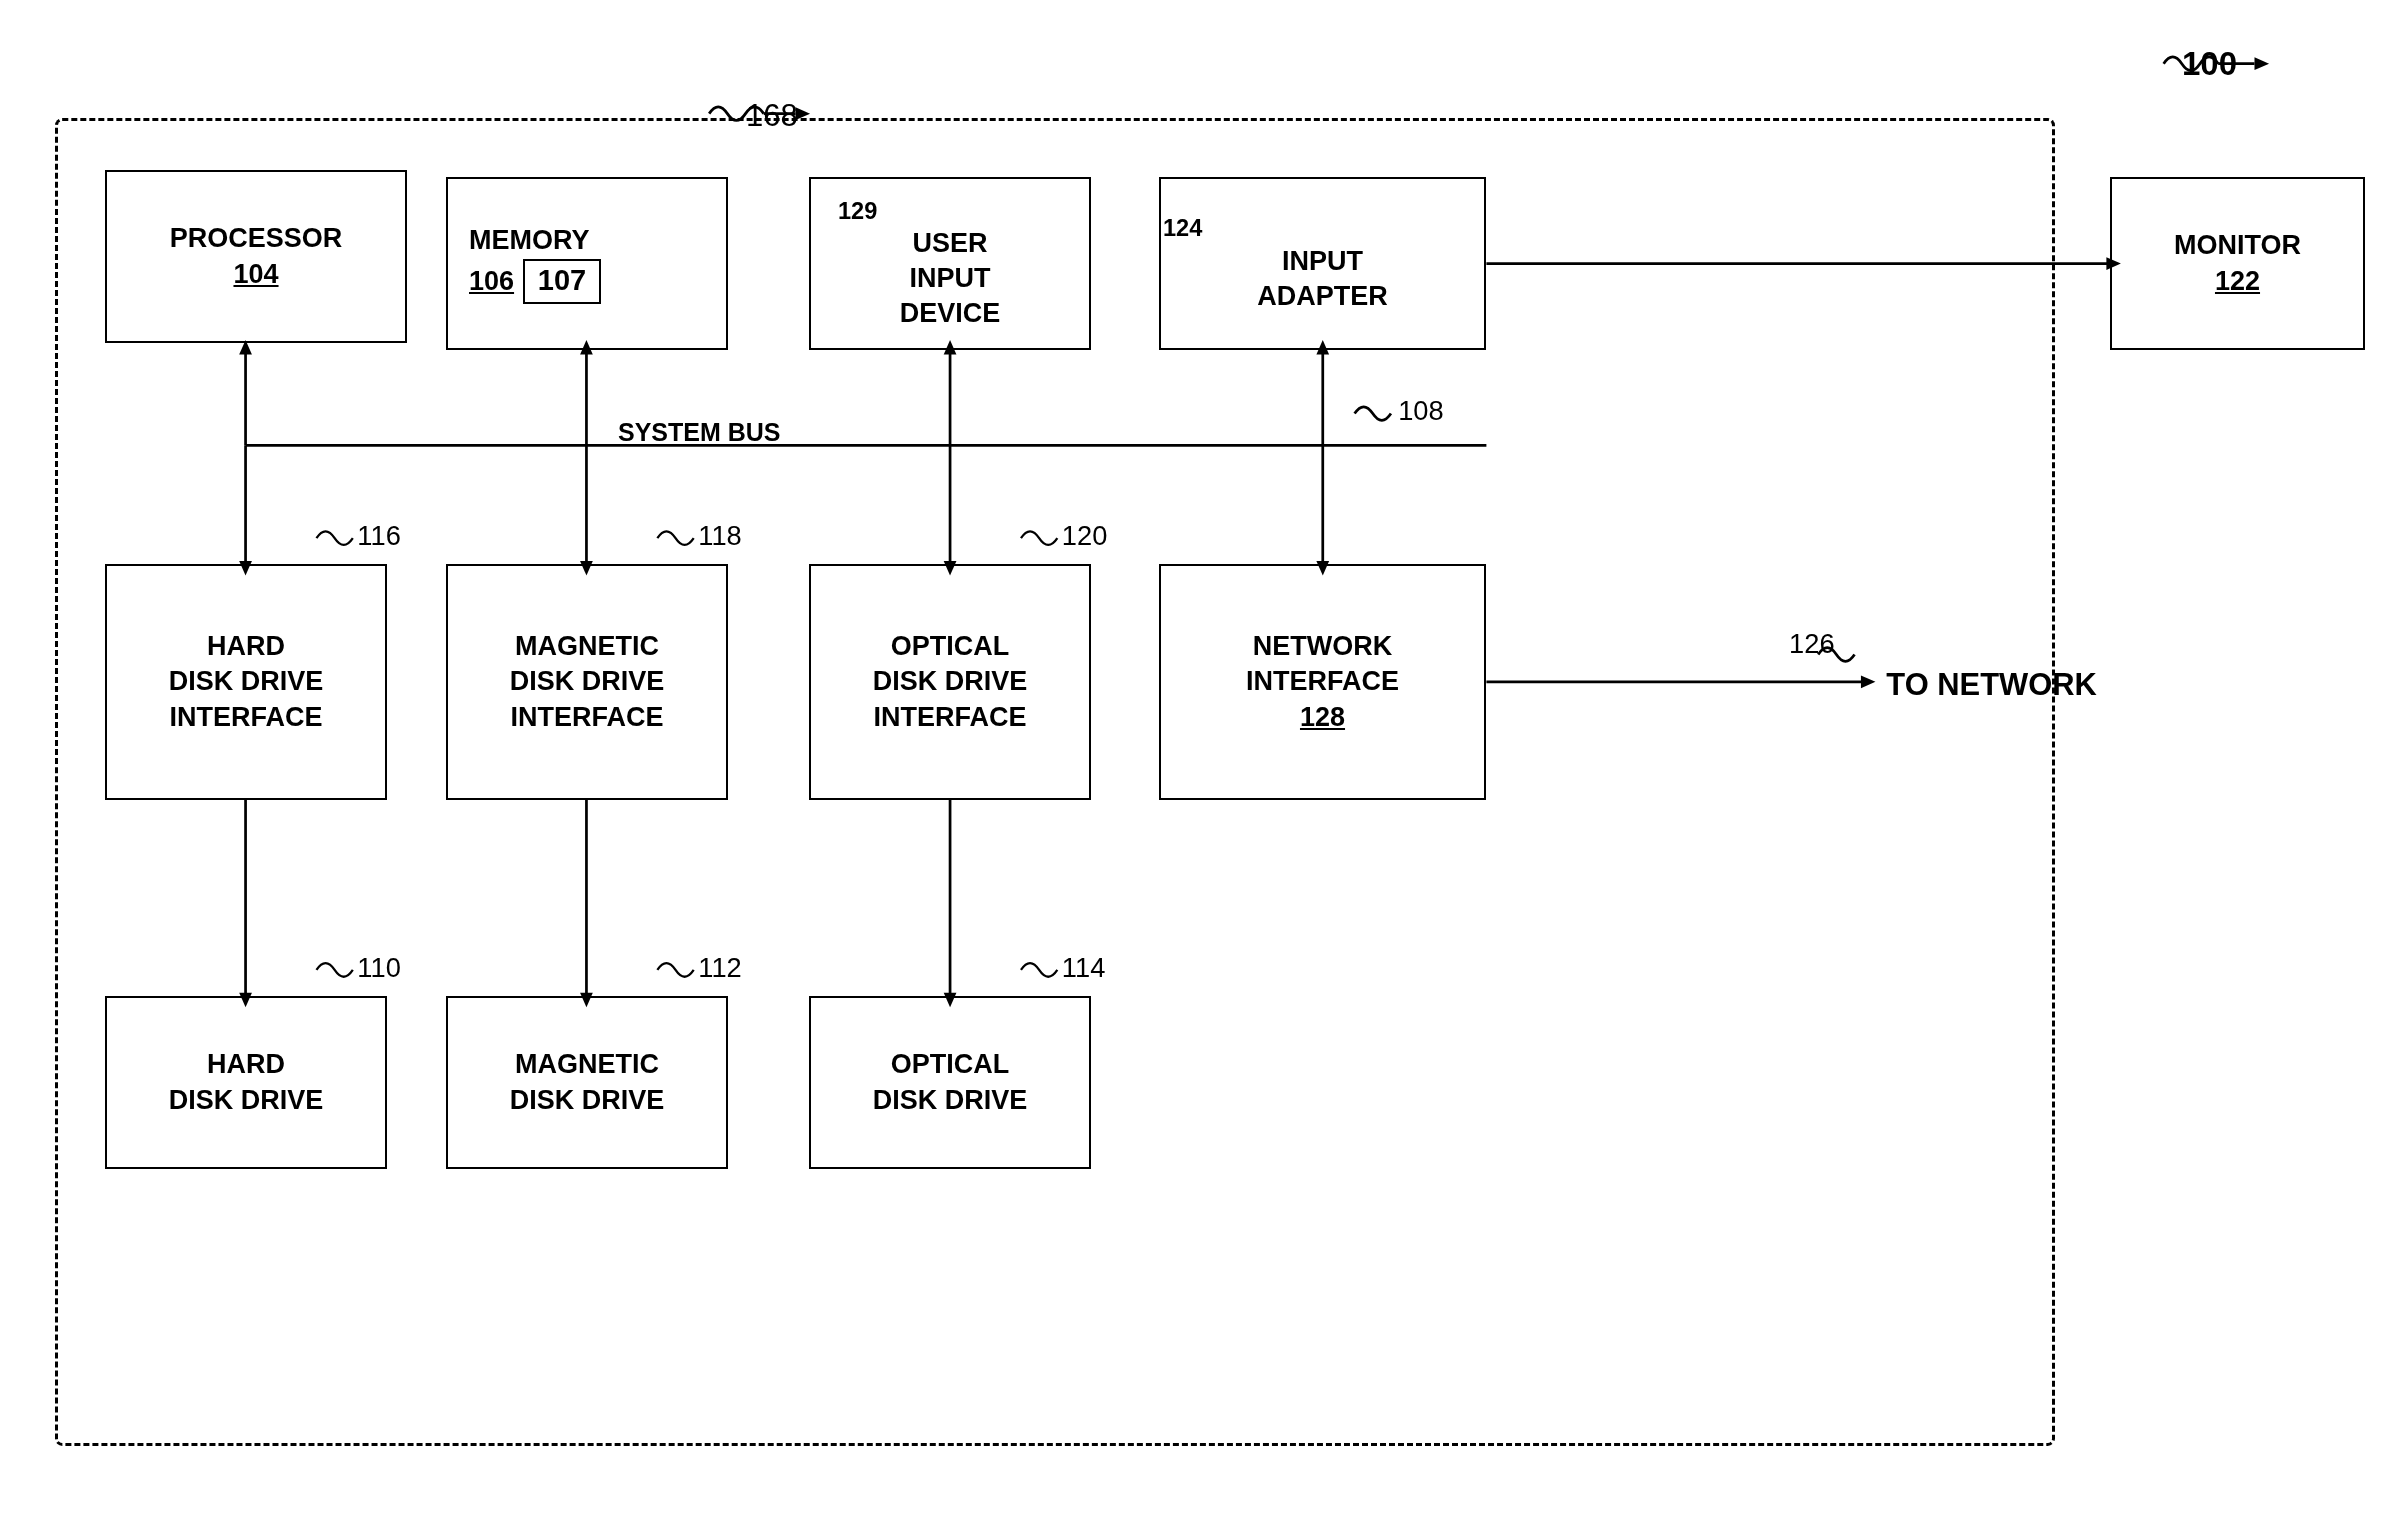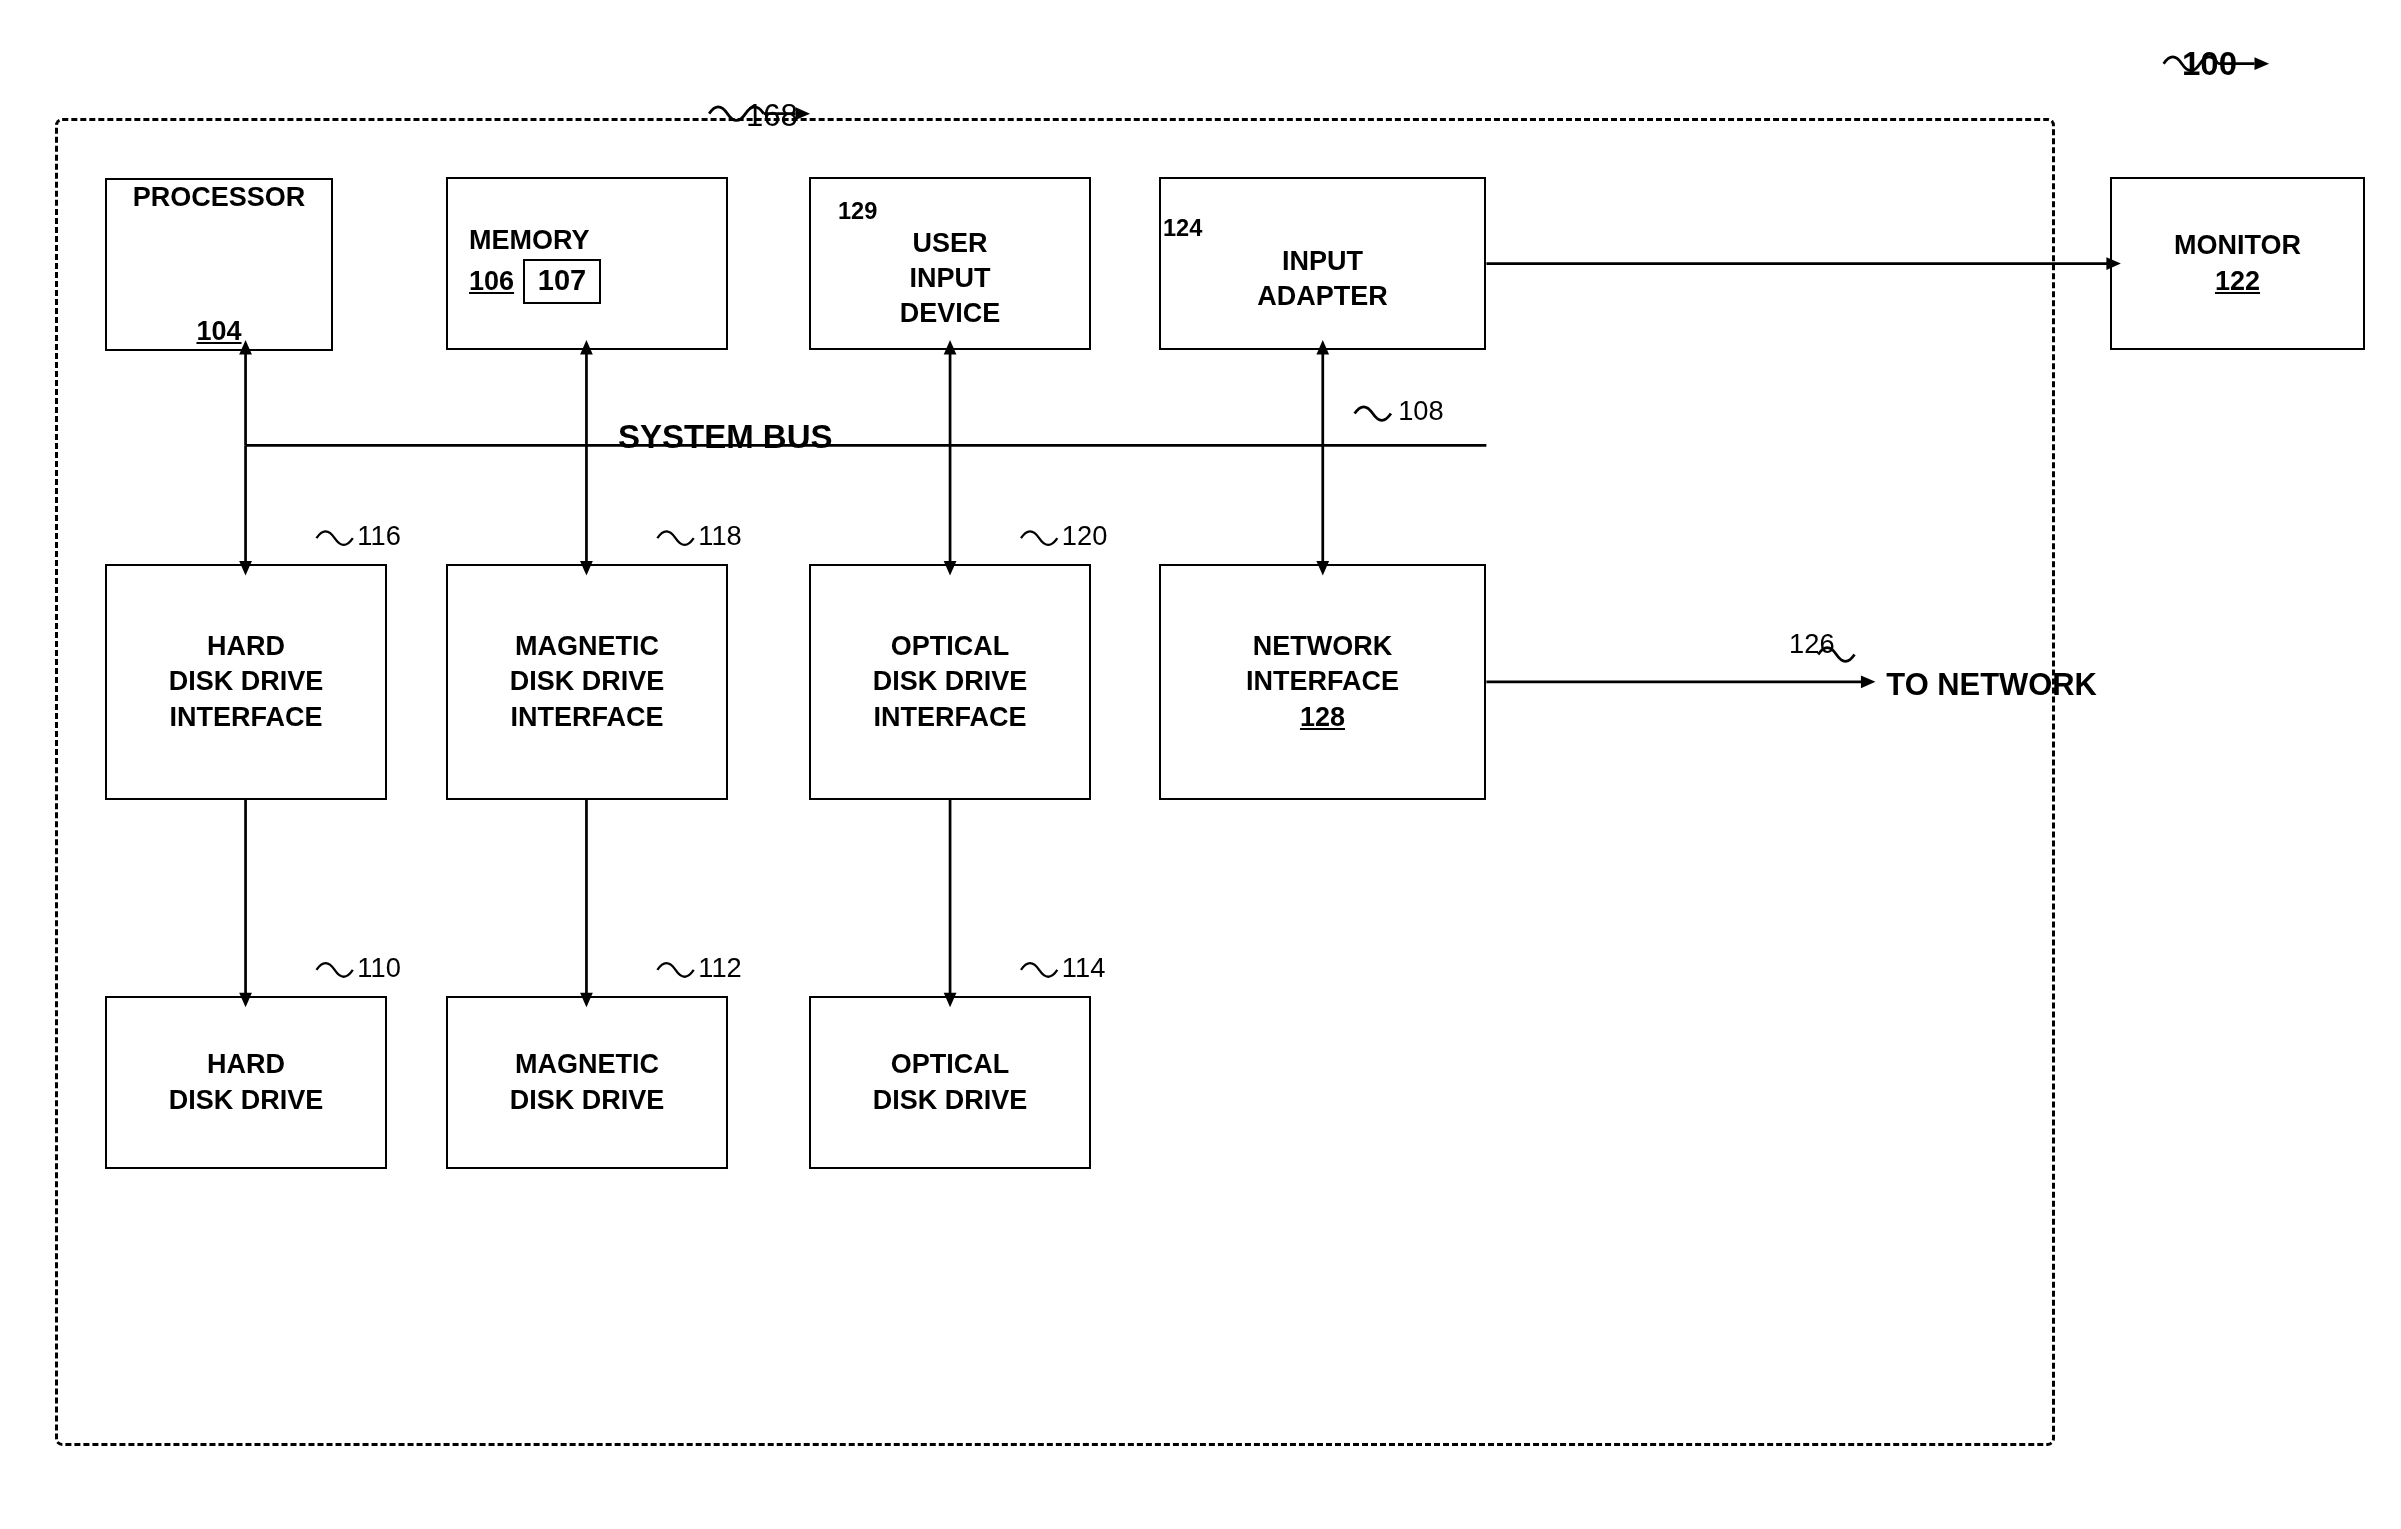--- a/index.html
+++ b/index.html
@@ -61,25 +61,24 @@
       font-weight: bold;
       line-height: 1.3;
     }
 
     .box .underline {
       text-decoration: underline;
     }
 
     
     .box-processor {
-      top: 178px;
+      top: 170px;
       left: 105px;
-      width: 228px;
-      height: 173px;
-      justify-content: space-between;
+      width: 302px;
+      height: 173px;
     }
 
     .box-memory {
       top: 177px;
       left: 446px;
       width: 282px;
       height: 173px;
     }
 
     .box-user-input {
@@ -153,21 +152,21 @@
       left: 809px;
       width: 282px;
       height: 173px;
     }
 
     
     .system-bus-label {
       position: absolute;
       top: 418px;
       left: 618px;
-      font-size: 33px;
+      font-size: 25px;
       font-weight: bold;
     }
 
     
     .svg-overlay {
       position: absolute;
       top: 0; left: 0;
       width: 2401px;
       height: 1529px;
       pointer-events: none;

